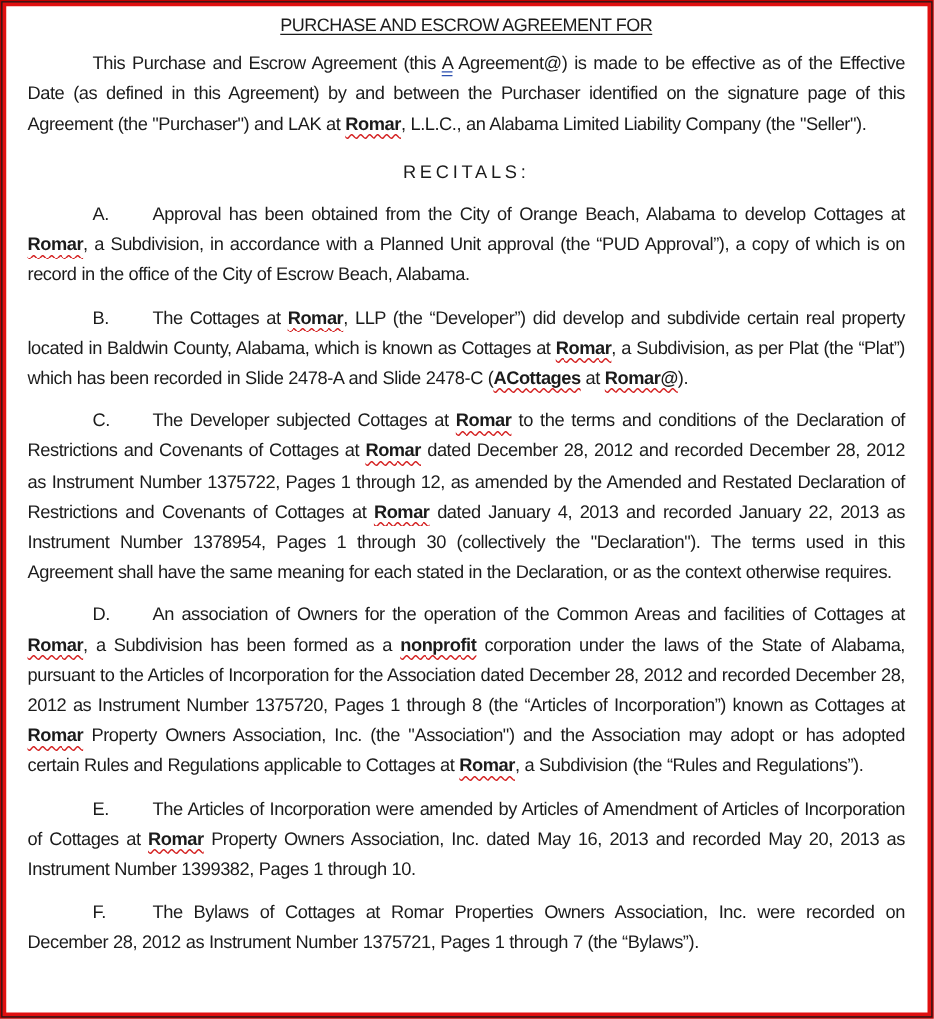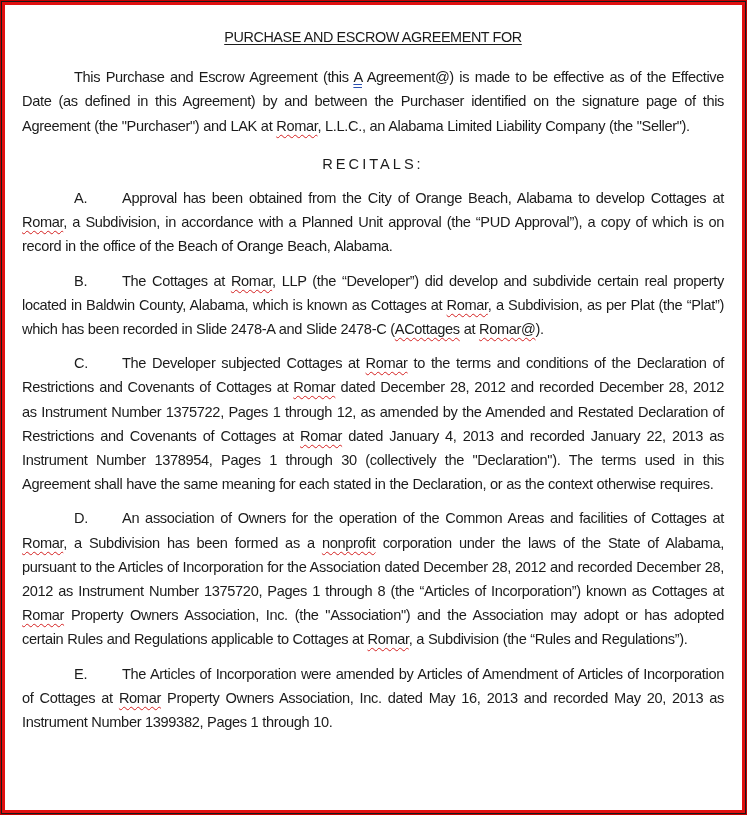--- a/index.html
+++ b/index.html
@@ -32,21 +32,21 @@
       font-family: "Liberation Sans", sans-serif;
       color: #1b1b1b;
       font-size: 14.6px;
       line-height: 24.2px;
       overflow: hidden;
     }
     .title {
       text-align: center;
       font-size: 14.4px;
       letter-spacing: -0.4px;
-      margin: 16px;
+      margin: 0;
     }
     .title span { text-decoration: underline; text-underline-offset: 2px; }
     .para {
       text-align: justify;
       margin: 0;
       letter-spacing: -0.35px;
       word-spacing: 0.2px;
     }
     .para.intro { margin-top: 6px; text-indent: 52px; }
     .recitals {
@@ -59,47 +59,49 @@
     .recital .label {
       display: inline-block;
       width: 48px;
       margin-left: 52px;
       text-indent: 0;
     }
     .squiggle {
       text-decoration: underline wavy #d42020;
       text-decoration-thickness: 1px;
       text-underline-offset: 3px;
+      font-weight: bold;
     }
     .blue-underline {
       text-decoration: underline double #2b4fb0;
       text-underline-offset: 2px;
     }
   </style>
 </head>
 <body>
 
 <div class="frame">
  <div class="frame-inner">
   <div class="frame-red">
    <div class="page">
 
     <p class="title"><span>PURCHASE AND ESCROW AGREEMENT FOR</span></p>
 
     <p class="para intro"><span>This Purchase and Escrow Agreement (this </span><span class="blue-underline">A</span><span> Agreement@) is made to be effective as of the Effective Date (as defined in this Agreement) by and between the Purchaser identified on the signature page of this Agreement (the "Purchaser") and LAK at </span><span class="squiggle">Romar</span><span>, L.L.C., an Alabama Limited Liability Company (the "Seller").</span></p>
 
     <p class="recitals"><span>RECITALS:</span></p>
 
-    <p class="para recital"><span class="label">A.</span><span>Approval has been obtained from the City of Orange Beach, Alabama to develop Cottages at </span><span class="squiggle">Romar</span><span>, a Subdivision, in accordance with a Planned Unit approval (the “PUD Approval”), a copy of which is on record in the office of the Beach of Orange Beach, Alabama.</span></p>
+    <p class="para recital"><span class="label">A.</span><span>Approval has been obtained from the City of Orange Beach, Alabama to develop Cottages at </span><span class="squiggle">Romar</span><span>, a Subdivision, in accordance with a Planned Unit approval (the “PUD Approval”), a copy of which is on record in the office of the City of Escrow Beach, Alabama.</span></p>
 
     <p class="para recital"><span class="label">B.</span><span>The Cottages at </span><span class="squiggle">Romar</span><span>, LLP (the “Developer”) did develop and subdivide certain real property located in Baldwin County, Alabama, which is known as Cottages at </span><span class="squiggle">Romar</span><span>, a Subdivision, as per Plat (the “Plat”) which has been recorded in Slide 2478-A and Slide 2478-C (</span><span class="squiggle">ACottages</span><span> at </span><span class="squiggle">Romar@</span><span>).</span></p>
 
     <p class="para recital"><span class="label">C.</span><span>The Developer subjected Cottages at </span><span class="squiggle">Romar</span><span> to the terms and conditions of the Declaration of Restrictions and Covenants of Cottages at </span><span class="squiggle">Romar</span><span> dated December 28, 2012 and recorded December 28, 2012 as Instrument Number 1375722, Pages 1 through 12, as amended by the Amended and Restated Declaration of Restrictions and Covenants of Cottages at </span><span class="squiggle">Romar</span><span> dated January 4, 2013 and recorded January 22, 2013 as Instrument Number 1378954, Pages 1 through 30 (collectively the "Declaration"). The terms used in this Agreement shall have the same meaning for each stated in the Declaration, or as the context otherwise requires.</span></p>
 
     <p class="para recital"><span class="label">D.</span><span>An association of Owners for the operation of the Common Areas and facilities of Cottages at </span><span class="squiggle">Romar</span><span>, a Subdivision has been formed as a </span><span class="squiggle">nonprofit</span><span> corporation under the laws of the State of Alabama, pursuant to the Articles of Incorporation for the Association dated December 28, 2012 and recorded December 28, 2012 as Instrument Number 1375720, Pages 1 through 8 (the “Articles of Incorporation”) known as Cottages at </span><span class="squiggle">Romar</span><span> Property Owners Association, Inc. (the "Association") and the Association may adopt or has adopted certain Rules and Regulations applicable to Cottages at </span><span class="squiggle">Romar</span><span>, a Subdivision (the “Rules and Regulations”).</span></p>
 
     <p class="para recital"><span class="label">E.</span><span>The Articles of Incorporation were amended by Articles of Amendment of Articles of Incorporation of Cottages at </span><span class="squiggle">Romar</span><span> Property Owners Association, Inc. dated May 16, 2013 and recorded May 20, 2013 as Instrument Number 1399382, Pages 1 through 10.</span></p>
 
+    <p class="para recital"><span class="label">F.</span><span>The Bylaws of Cottages at Romar Properties Owners Association, Inc. were recorded on December 28, 2012 as Instrument Number 1375721, Pages 1 through 7 (the “Bylaws”).</span></p>
 
    </div>
   </div>
  </div>
 </div>
 
 </body></html>

